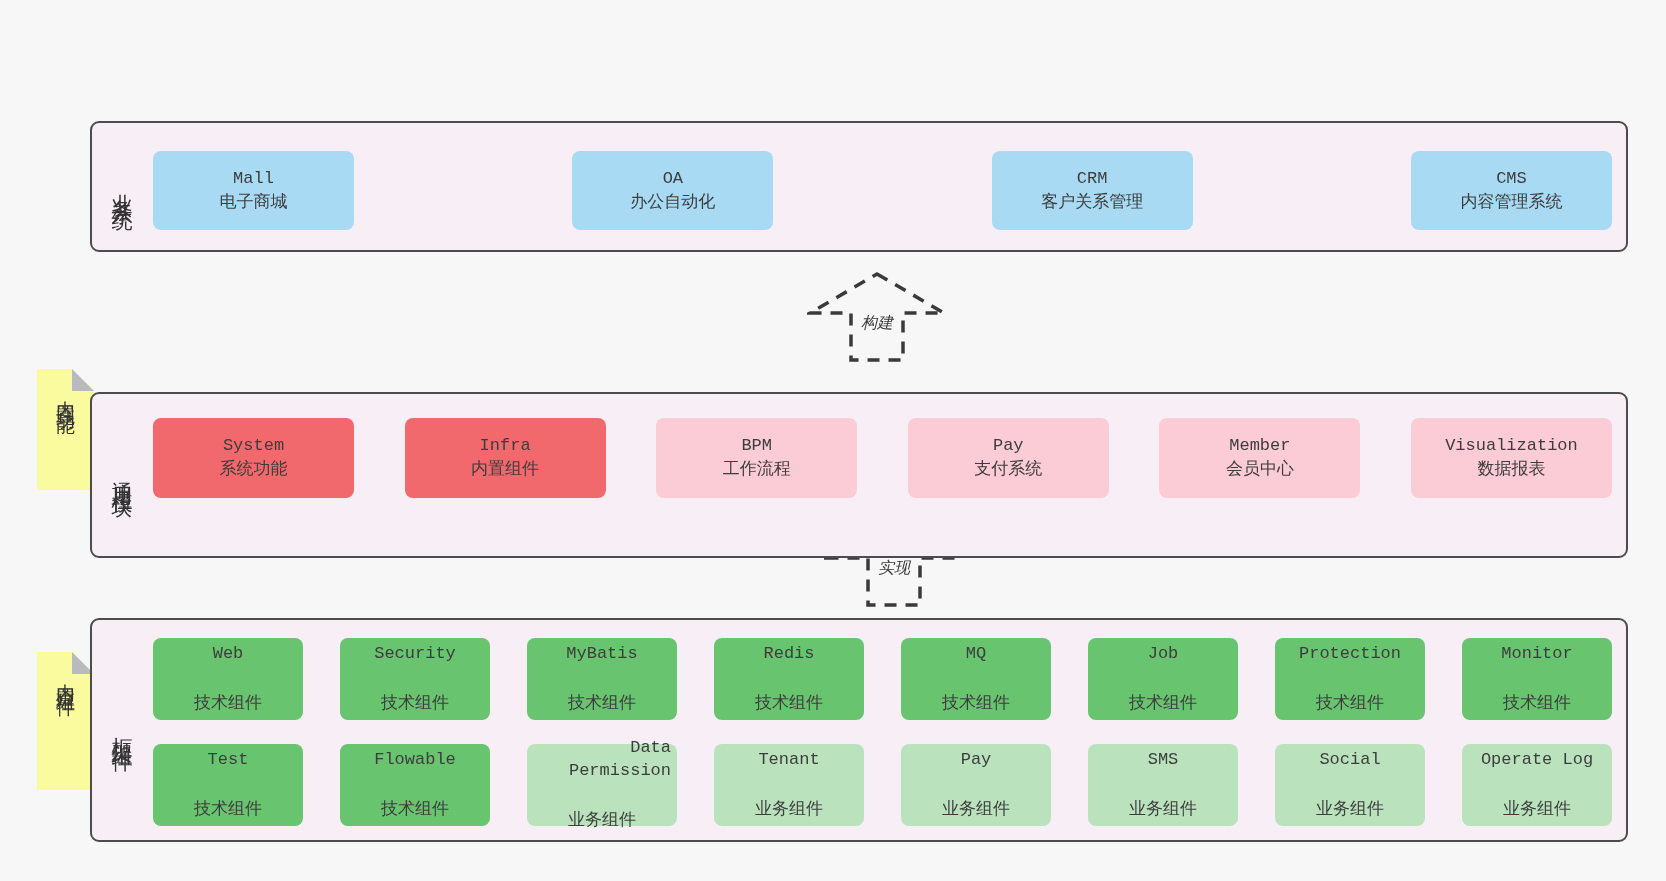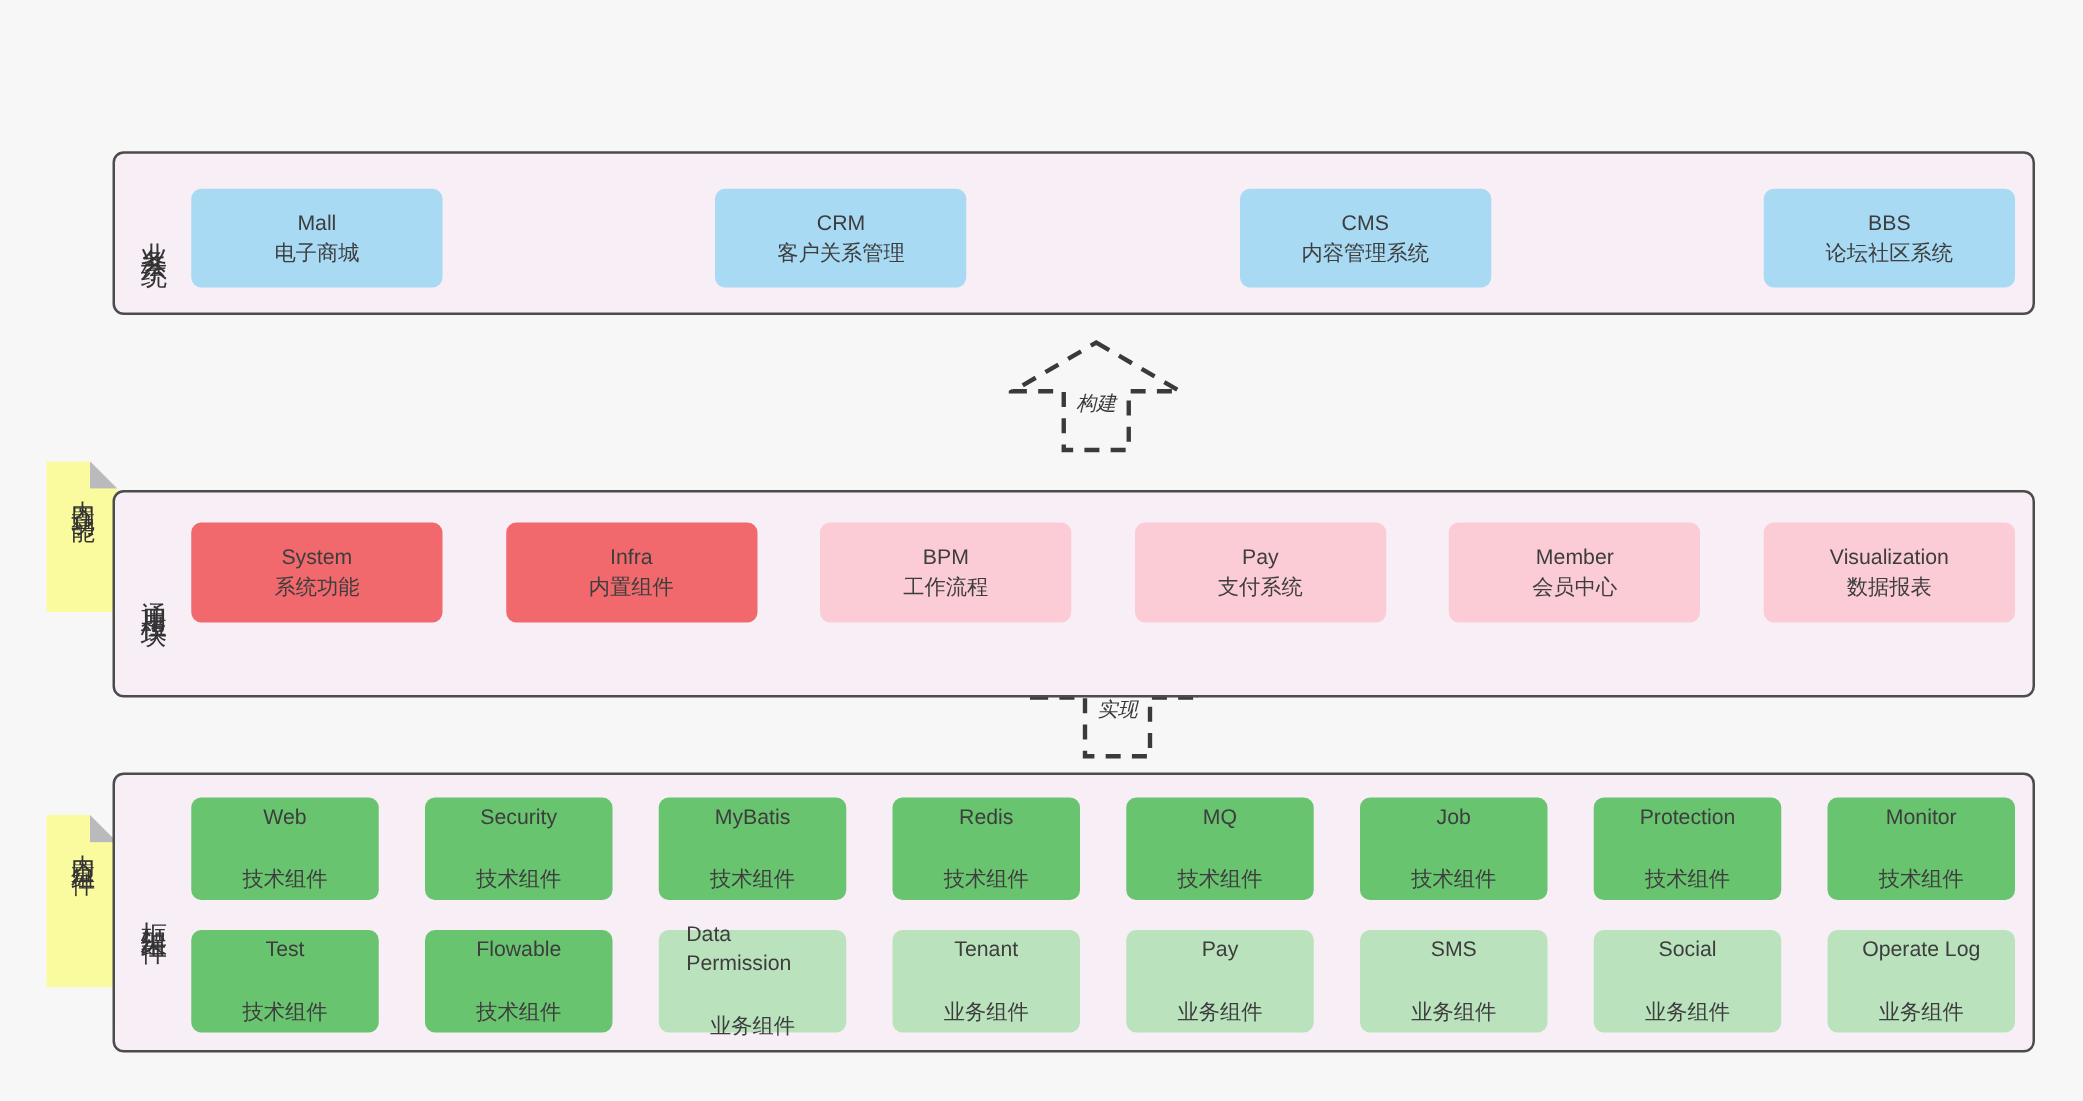--- a/index.html
+++ b/index.html
@@ -22,22 +22,22 @@
         font-size:21px; color:#333; white-space:nowrap;}
 
   .boxes{position:absolute; left:61px; right:14px; display:flex;
         justify-content:space-between; align-items:stretch;}
   .band-1 .boxes{top:28px; height:79px;}
   .band-2 .boxes{top:24px; height:80px;}
   .band-3 .boxes-r0{top:18px; height:82px;}
   .band-3 .boxes-r1{top:124px; height:82px;}
 
   .box{border-radius:8px; display:flex; flex-direction:column; justify-content:center;
-        align-items:center; text-align:left; font-size:17px; line-height:1.4;
-        color:var(--text); padding:4px 22px;}
+        align-items:center; text-align:right; font-size:17px; line-height:1.4;
+        color:var(--text); padding:4px 6px;font-family:Liberation Mono, monospace;}
   .band-1 .box,.band-2 .box{width:201px;}
   .band-3 .box{width:150px; line-height:1.32;gap:28px;}
   .c-blue{background:var(--blue);} .c-red{background:var(--red);}
   .c-pink{background:var(--pink);} .c-green{background:var(--green);}
   .c-light_green{background:var(--light-green);}
 
   .sticky{position:absolute; width:57px; background:var(--sticky); z-index:1;
         clip-path:polygon(0 0, calc(100% - 22px) 0, 100% 22px, 100% 100%, 0 100%);}
   .sticky-2{left:37px; top:369px; height:121px;}
   .sticky-3{left:37px; top:652px; height:138px;}
@@ -58,30 +58,30 @@
 <div class="page">
 
   <section class="band band-1">
     <div class="band-label">业务系统</div>
     <div class="boxes">
         <div class="box c-blue">
           <div>Mall</div>
           <div>电子商城</div>
         </div>
         <div class="box c-blue">
+          <div>OA</div>
+          <div>办公自动化</div>
+        </div>
+        <div class="box c-blue">
           <div>CRM</div>
           <div>客户关系管理</div>
         </div>
         <div class="box c-blue">
           <div>CMS</div>
           <div>内容管理系统</div>
-        </div>
-        <div class="box c-blue">
-          <div>BBS</div>
-          <div>论坛社区系统</div>
         </div>
       </div>
   </section>
 
   <div class="up-arrow arrow-1">
     <svg viewBox="0 0 140 93">
       <polygon points="70,4 137,43 96,43 96,90 44,90 44,43 3,43" fill="none" stroke="#3a3a3a" stroke-width="3.5" stroke-dasharray="12 9"></polygon>
     </svg>
     <span class="arrow-label">构建</span>
   </div>

